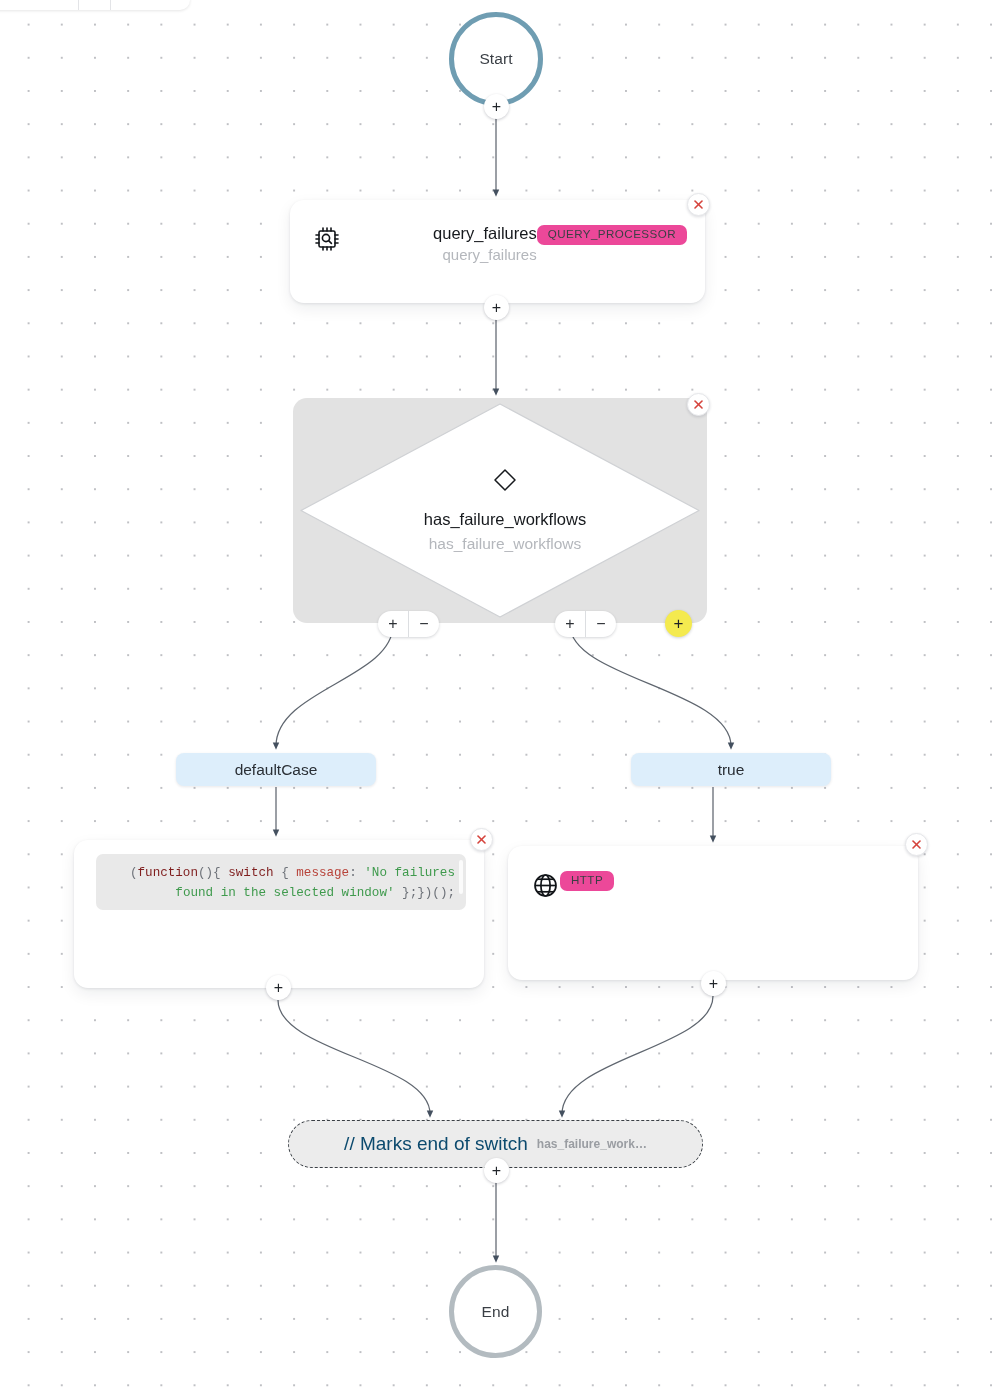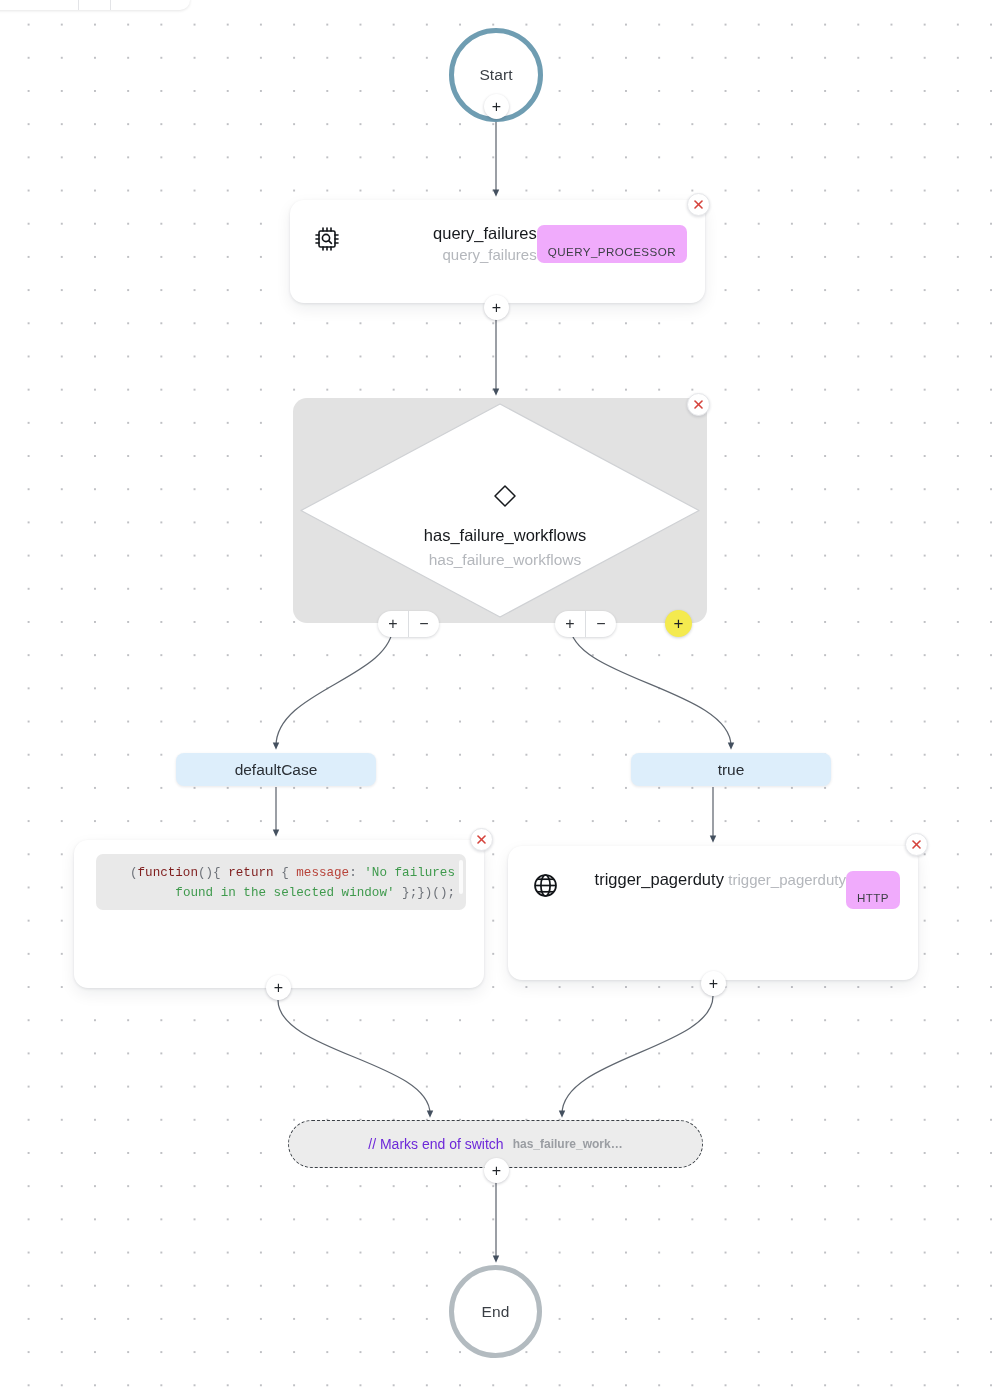--- a/index.html
+++ b/index.html
@@ -59,21 +59,21 @@
     display: flex;
     align-items: center;
     justify-content: center;
     font-size: 15.5px;
     color: #3a3f45;
     background: #ffffff;
     z-index: 6;
     letter-spacing: .1px;
   }
   #node-start {
-    left: 449px; top: 28px;
+    left: 449px; top: 12px;
     width: 94px; height: 94px;
     border: 5px solid #6f9db2;
   }
   #node-end {
     left: 449px; top: 1265px;
     width: 93px; height: 93px;
     border: 5px solid #b3bbc0;
   }
 
   
@@ -109,26 +109,26 @@
   .node-sub {
     font-size: 15px;
     color: #b4b7bc;
     line-height: 1.4;
     margin-top: 1px;
     white-space: nowrap;
   }
   .badge {
     align-self: flex-start;
     margin-top: 3px;
-    background: #f0abfc;
+    background: #ec4899;
     color: #3b3f44;
     border-radius: 7px;
     font-size: 11.6px;
     letter-spacing: .45px;
-    padding: 20px 11px 5px;
+    padding: 2px 11px 5px;
     white-space: nowrap;
   }
 
   
   #node-query   { left: 290px; top: 200px; width: 415px; height: 103px; }
   #node-noalert { left: 74px;  top: 840px; width: 410px; height: 148px; overflow: hidden; }
   #node-pager   { left: 508px; top: 846px; width: 410px; height: 134px; }
 
   
   .del-btn {
@@ -164,21 +164,20 @@
   #switch-label {
     position: absolute;
     left: 293px; top: 398px;
     width: 424px; height: 225px;
     display: flex;
     flex-direction: column;
     align-items: center;
     justify-content: center;
     z-index: 5;
     pointer-events: none;
-    margin-top: 16px;
   }
   #switch-label .d-icon { margin-bottom: 11px; }
   #switch-label .node-title { font-size: 16.5px; }
   #switch-label .node-sub { font-size: 15.5px; margin-top: 3px; }
 
   
   .pm-pill {
     position: absolute;
     display: flex;
     align-items: stretch;
@@ -320,22 +319,22 @@
     width: 415px; height: 48px;
     background: #ececec;
     border: 1.6px dashed #3a3f45;
     border-radius: 24px;
     display: flex;
     align-items: center;
     justify-content: center;
     z-index: 5;
   }
   #node-endswitch .cmt {
-    font-size: 14px;
-    color: #6d28d9;
+    font-size: 19px;
+    color: #0c4a6e;
     white-space: nowrap;
   }
   #node-endswitch .cmt-name {
     font-size: 12px;
     color: #9a9da2;
     font-weight: bold;
     margin-left: 9px;
     white-space: nowrap;
   }
 </style>
@@ -461,21 +460,21 @@
   </div>
 
   <div class="branch-label" id="branch-true">
     <span>true</span>
   </div>
   <div class="branch-label" id="branch-default">
     <span>defaultCase</span>
   </div>
 
   <div class="card" id="node-noalert">
-    <div class="code-block"><span>(</span><span class="tok-kw">function</span><span>(){ </span><span class="tok-kw">return</span><span> { </span><span class="tok-prop">message</span><span>: </span><span class="tok-str">'No failures found in the selected window'</span><span> };</span><span>})();</span><span class="code-scroll"></span></div>
+    <div class="code-block"><span>(</span><span class="tok-kw">function</span><span>(){ </span><span class="tok-kw">switch</span><span> { </span><span class="tok-prop">message</span><span>: </span><span class="tok-str">'No failures found in the selected window'</span><span> };</span><span>})();</span><span class="code-scroll"></span></div>
   </div>
   <div class="del-btn" style="left:470px; top:828px">
     <svg width="13" height="13" viewBox="0 0 13 13" stroke="#d5433c" stroke-width="1.6" stroke-linecap="round">
       <line x1="3" y1="3" x2="10" y2="10"></line>
         <line x1="10" y1="3" x2="3" y2="10"></line>
     </svg>
   </div>
   <div class="plus-handle" id="plus-noalert">
     <span>+</span>
   </div>
@@ -484,24 +483,20 @@
     <div class="card-head">
       <span class="node-icon">
         <svg width="27" height="27" viewBox="0 0 27 27" fill="none" stroke="#111418" stroke-width="1.7">
           <circle cx="13.5" cy="13.5" r="10.5"></circle>
           <ellipse cx="13.5" cy="13.5" rx="4.6" ry="10.5"></ellipse>
           <line x1="3" y1="13.5" x2="24" y2="13.5"></line>
           <line x1="5" y1="7.2" x2="22" y2="7.2"></line>
           <line x1="5" y1="19.8" x2="22" y2="19.8"></line>
         </svg>
       </span>
-      <span class="titles">
-        <span class="node-title">trigger_pagerduty</span>
-        <span class="node-sub">trigger_pagerduty</span>
-      </span>
       <span class="badge">HTTP</span>
     </div>
   </div>
   <div class="del-btn" style="left:905px; top:833px">
     <svg width="13" height="13" viewBox="0 0 13 13" stroke="#d5433c" stroke-width="1.6" stroke-linecap="round">
       <line x1="3" y1="3" x2="10" y2="10"></line>
         <line x1="10" y1="3" x2="3" y2="10"></line>
     </svg>
   </div>
   <div class="plus-handle" id="plus-pager">

